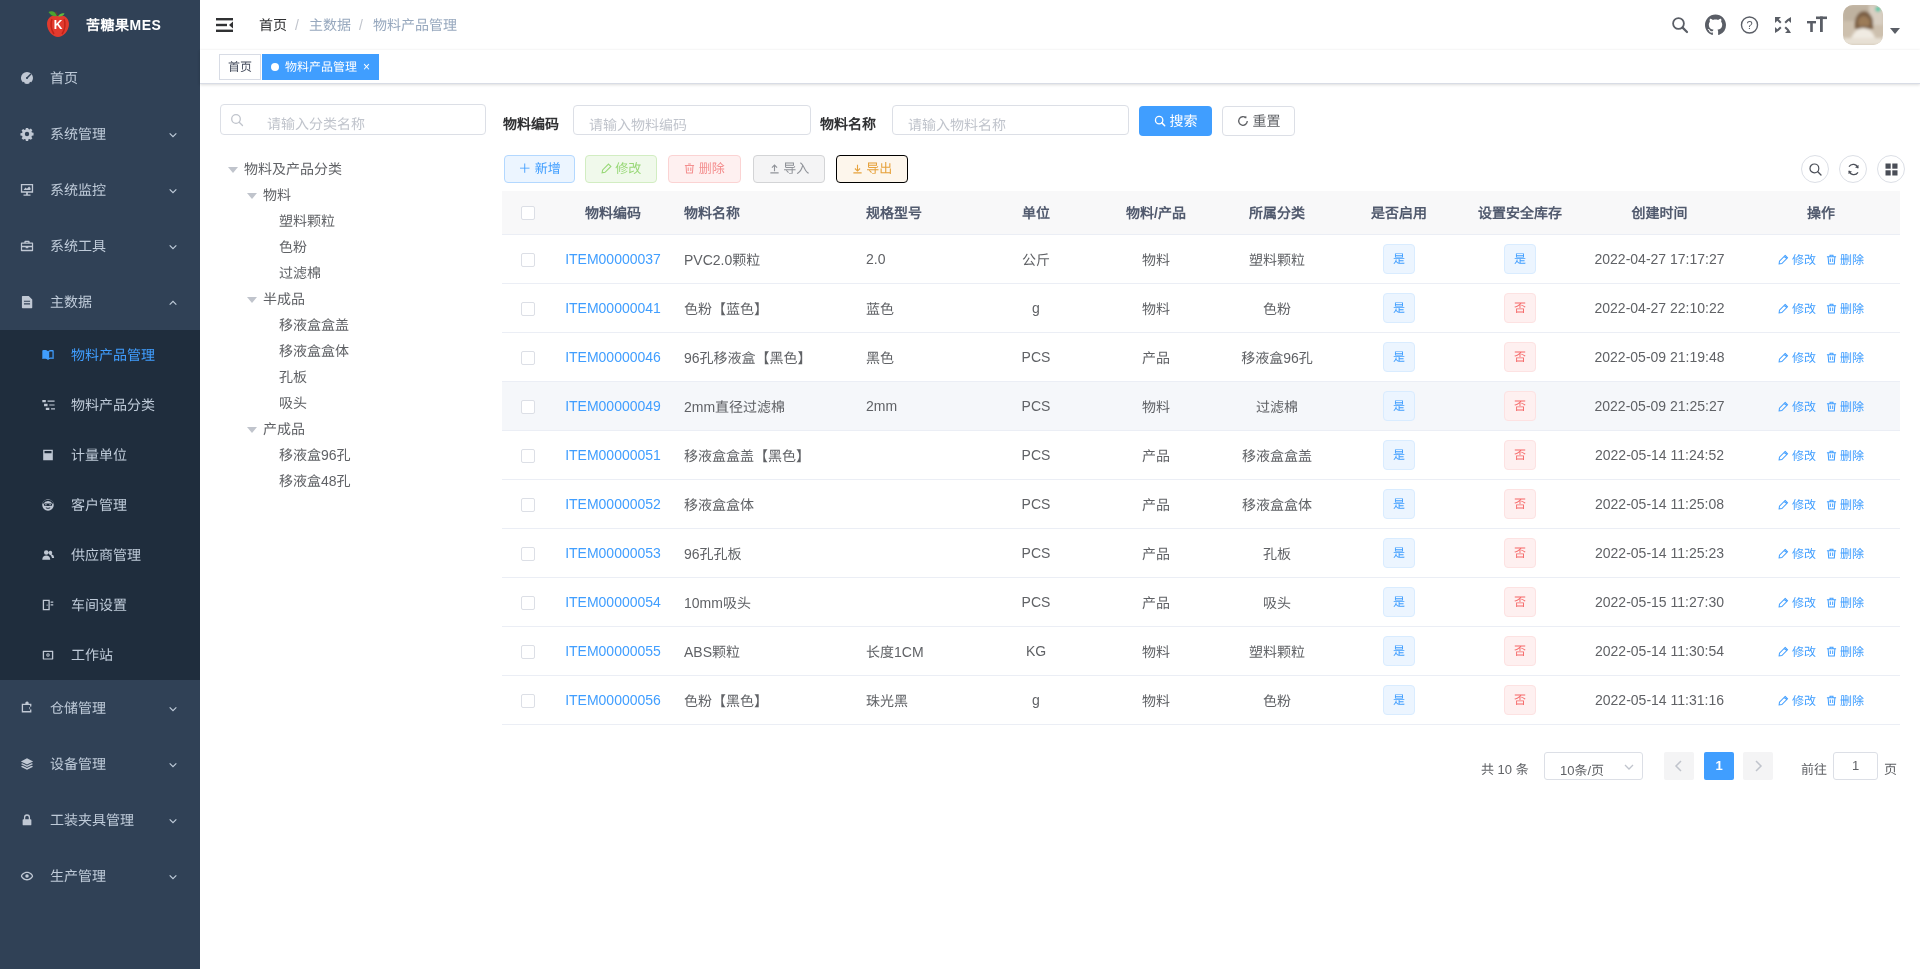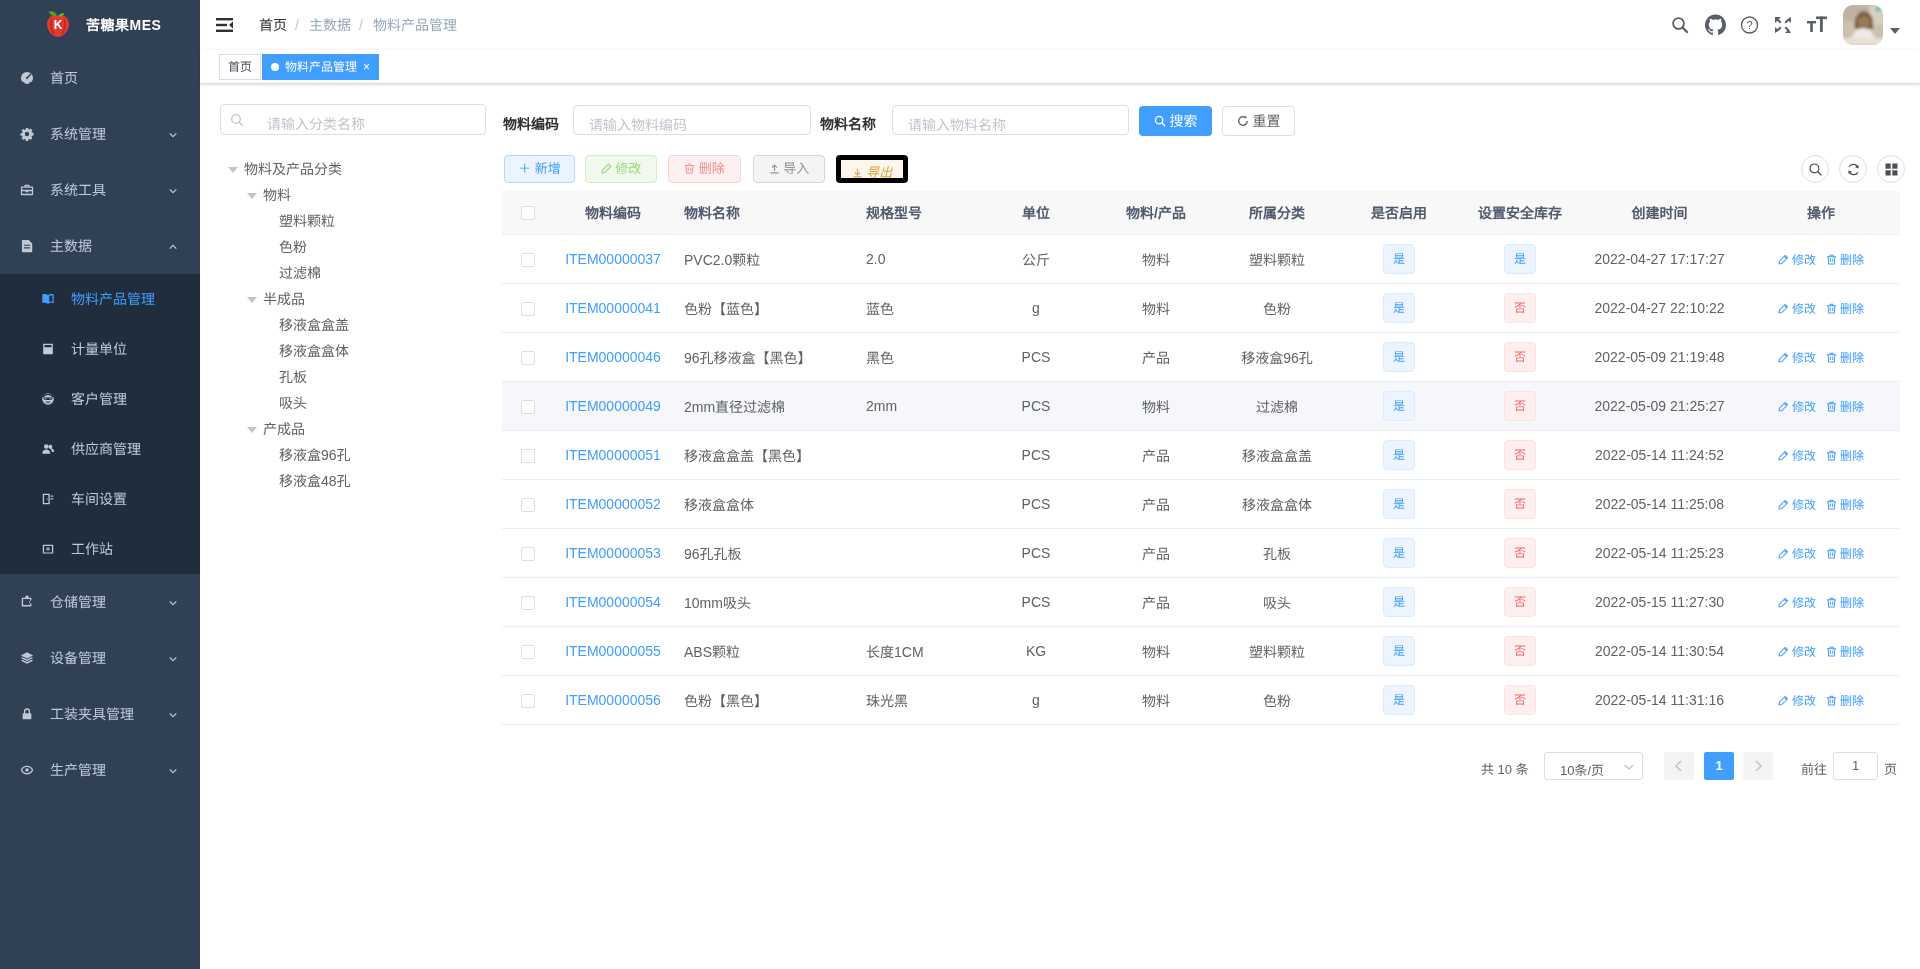--- a/index.html
+++ b/index.html
@@ -92,20 +92,30 @@
     <svg class="mi" viewBox="0 0 16 16">
         <path fill="#c0c8d4" d="M15 9.3V6.7l-1.9-.3a5.3 5.3 0 0 0-.5-1.2l1.1-1.6-1.8-1.8-1.6 1.1c-.4-.2-.8-.4-1.2-.5L8.8 1H6.2l-.3 1.9c-.4.1-.8.3-1.2.5L3.1 2.3 1.3 4.1l1.1 1.6c-.2.4-.4.8-.5 1.2L0 7.2v2.6l1.9.3c.1.4.3.8.5 1.2l-1.1 1.6 1.8 1.8 1.6-1.1c.4.2.8.4 1.2.5l.3 1.9h2.6l.3-1.9c.4-.1.8-.3 1.2-.5l1.6 1.1 1.8-1.8-1.1-1.6c.2-.4.4-.8.5-1.2l1.9-.3zM7.5 10.5a2.5 2.5 0 1 1 0-5 2.5 2.5 0 0 1 0 5z" transform="translate(0.5,0)"></path>
       </svg>
     <span class="mt">系统管理</span>
     <svg class="arr" viewBox="0 0 12 12">
         <path d="M2 4 L6 8 L10 4" stroke="#bfcbd9" stroke-width="1.4" fill="none"></path>
       </svg>
   </div>
   <div class="m1">
     <svg class="mi" viewBox="0 0 16 16">
+        <path fill="#c0c8d4" d="M1 1h14v10H9v2h3v1.5H4V13h3v-2H1V1zm1.5 1.5v7h11v-7h-11z"></path>
+        <path fill="#c0c8d4" d="M4 8l2.3-3 1.6 1.7L10.4 4 12 5.8V8H4z"></path>
+      </svg>
+    <span class="mt">系统监控</span>
+    <svg class="arr" viewBox="0 0 12 12">
+        <path d="M2 4 L6 8 L10 4" stroke="#bfcbd9" stroke-width="1.4" fill="none"></path>
+      </svg>
+  </div>
+  <div class="m1">
+    <svg class="mi" viewBox="0 0 16 16">
         <path fill="#c0c8d4" d="M6 2h4a1 1 0 0 1 1 1v1h3.2a.8.8 0 0 1 .8.8v8.4a.8.8 0 0 1-.8.8H1.8a.8.8 0 0 1-.8-.8V4.8a.8.8 0 0 1 .8-.8H5V3a1 1 0 0 1 1-1zm.5 1.4V4h3v-.6h-3zM2.4 5.4v2.4h11.2V5.4H2.4zm11.2 4H9.5v1.2h-3V9.4H2.4v3h11.2v-3z"></path>
       </svg>
     <span class="mt">系统工具</span>
     <svg class="arr" viewBox="0 0 12 12">
         <path d="M2 4 L6 8 L10 4" stroke="#bfcbd9" stroke-width="1.4" fill="none"></path>
       </svg>
   </div>
   <div class="m1">
     <svg class="mi" viewBox="0 0 16 16">
         <path fill="#c0c8d4" fill-rule="evenodd" d="M3 1h7l4 4v9.2a.8.8 0 0 1-.8.8H3a.8.8 0 0 1-.8-.8V1.8A.8.8 0 0 1 3 1zm1.5 5.5v1.3h7V6.5h-7zm0 3v1.3h7V9.5h-7z"></path>
@@ -115,20 +125,26 @@
         <path d="M2 8 L6 4 L10 8" stroke="#bfcbd9" stroke-width="1.4" fill="none"></path>
       </svg>
   </div>
   <div class="sub">
     <div class="m2 act">
       <svg class="mi" viewBox="0 0 16 16">
           <path fill="#409eff" d="M1.5 2.8 C4 1.9 6.6 2.4 8 3.7 L8 13.6 C6.6 12.3 4 11.8 1.5 12.7 Z"></path>
           <path fill="#409eff" fill-rule="evenodd" d="M8 3.7 C9.4 2.4 12 1.9 14.5 2.8 L14.5 12.7 C12 11.8 9.4 12.3 8 13.6 Z M9.4 4.4 L9.4 11.4 C10.7 10.9 12.2 10.9 13.1 11.2 L13.1 4.1 C11.7 3.8 10.4 3.9 9.4 4.4 Z"></path>
         </svg>
       <span class="mt">物料产品管理</span>
+    </div>
+    <div class="m2">
+      <svg class="mi" viewBox="0 0 16 16">
+          <path fill="#c0c8d4" d="M1.5 2.2h4v2.6h-4V2.2zm6 .6h8v1.4h-8V2.8zM3.5 6.7h4v2.6h-4V6.7zm6 .6h6v1.4h-6V7.3zM5.5 11.2h4v2.6h-4v-2.6zm6 .6h4.5v1.4H11.5v-1.4z"></path>
+        </svg>
+      <span class="mt">物料产品分类</span>
     </div>
     <div class="m2">
       <svg class="mi" viewBox="0 0 16 16">
           <path fill="#c0c8d4" d="M2.5 2h11v12h-11V2zm1.5 1.5V6h8V3.5H4z"></path>
         </svg>
       <span class="mt">计量单位</span>
     </div>
     <div class="m2">
       <svg class="mi" viewBox="0 0 16 16">
           <circle cx="8" cy="8" r="6.6" fill="#c0c8d4"></circle>
@@ -302,21 +318,21 @@
 <div class="btn" style="left:504px; top:155px; width:71px; height:28px; background:#ecf5ff; color:#409eff; border:1px solid #b3d8ff; line-height:26px;">＋ 新增</div>
 <div class="btn" style="left:585px; top:155px; width:72px; height:28px; background:#f0f9eb; color:#98d877; border:1px solid #d2edc2; line-height:26px;"><svg style="vertical-align:-1px;" width="11" height="11" viewBox="0 0 12 12">
       <path d="M8.2 1.2 L10.8 3.8 L4.4 10.2 L1.2 10.8 L1.8 7.6 Z" fill="none" stroke="#98d877" stroke-width="1.2"></path>
     </svg> 修改</div>
 <div class="btn" style="left:668px; top:155px; width:73px; height:28px; background:#fef0f0; color:#f48f8f; border:1px solid #fbd3d3; line-height:26px;"><svg style="vertical-align:-1px;" width="11" height="11" viewBox="0 0 12 12">
       <path d="M1 2.8 h10 M4.5 1 h3 M2.2 2.8 L2.8 11 h6.4 L9.8 2.8 M4.6 5 v3.6 M7.4 5 v3.6" fill="none" stroke="#f48f8f" stroke-width="1.1"></path>
     </svg> 删除</div>
 <div class="btn" style="left:753px; top:155px; width:72px; height:28px; background:#f4f4f5; color:#909399; border:1px solid #d3d4d6; line-height:26px;"><svg style="vertical-align:-1px;" width="11" height="11" viewBox="0 0 12 12">
       <path d="M6 9 V2.5 M3.2 5 L6 2.2 L8.8 5 M1.5 10.8 h9" fill="none" stroke="#909399" stroke-width="1.2"></path>
     </svg> 导入</div>
-<div class="btn" style="left:836px; top:155px; width:72px; height:28px; background:#fdf6ec; color:#e6a23c; border:5px solid #000000; line-height:26px;font-style:italic;"><svg style="vertical-align:-1px;" width="11" height="11" viewBox="0 0 12 12">
+<div class="btn" style="left:836px; top:155px; width:72px; height:28px; background:#fdf6ec; color:#e6a23c; border:1px solid #000000; line-height:26px;"><svg style="vertical-align:-1px;" width="11" height="11" viewBox="0 0 12 12">
       <path d="M6 2 V8.5 M3.2 6 L6 8.8 L8.8 6 M1.5 10.8 h9" fill="none" stroke="#e6a23c" stroke-width="1.2"></path>
     </svg> 导出</div>
 
 <div class="rbtn" style="left:1801px;">
     <svg style="position:absolute;left:6px;top:6px;" width="15" height="15" viewBox="0 0 15 15">
       <circle cx="6.4" cy="6.4" r="4.4" fill="none" stroke="#4a4e57" stroke-width="1.2"></circle>
       <line x1="9.8" y1="9.8" x2="13" y2="13" stroke="#4a4e57" stroke-width="1.3" stroke-linecap="round"></line>
     </svg>
   </div>
 <div class="rbtn" style="left:1839px;">

